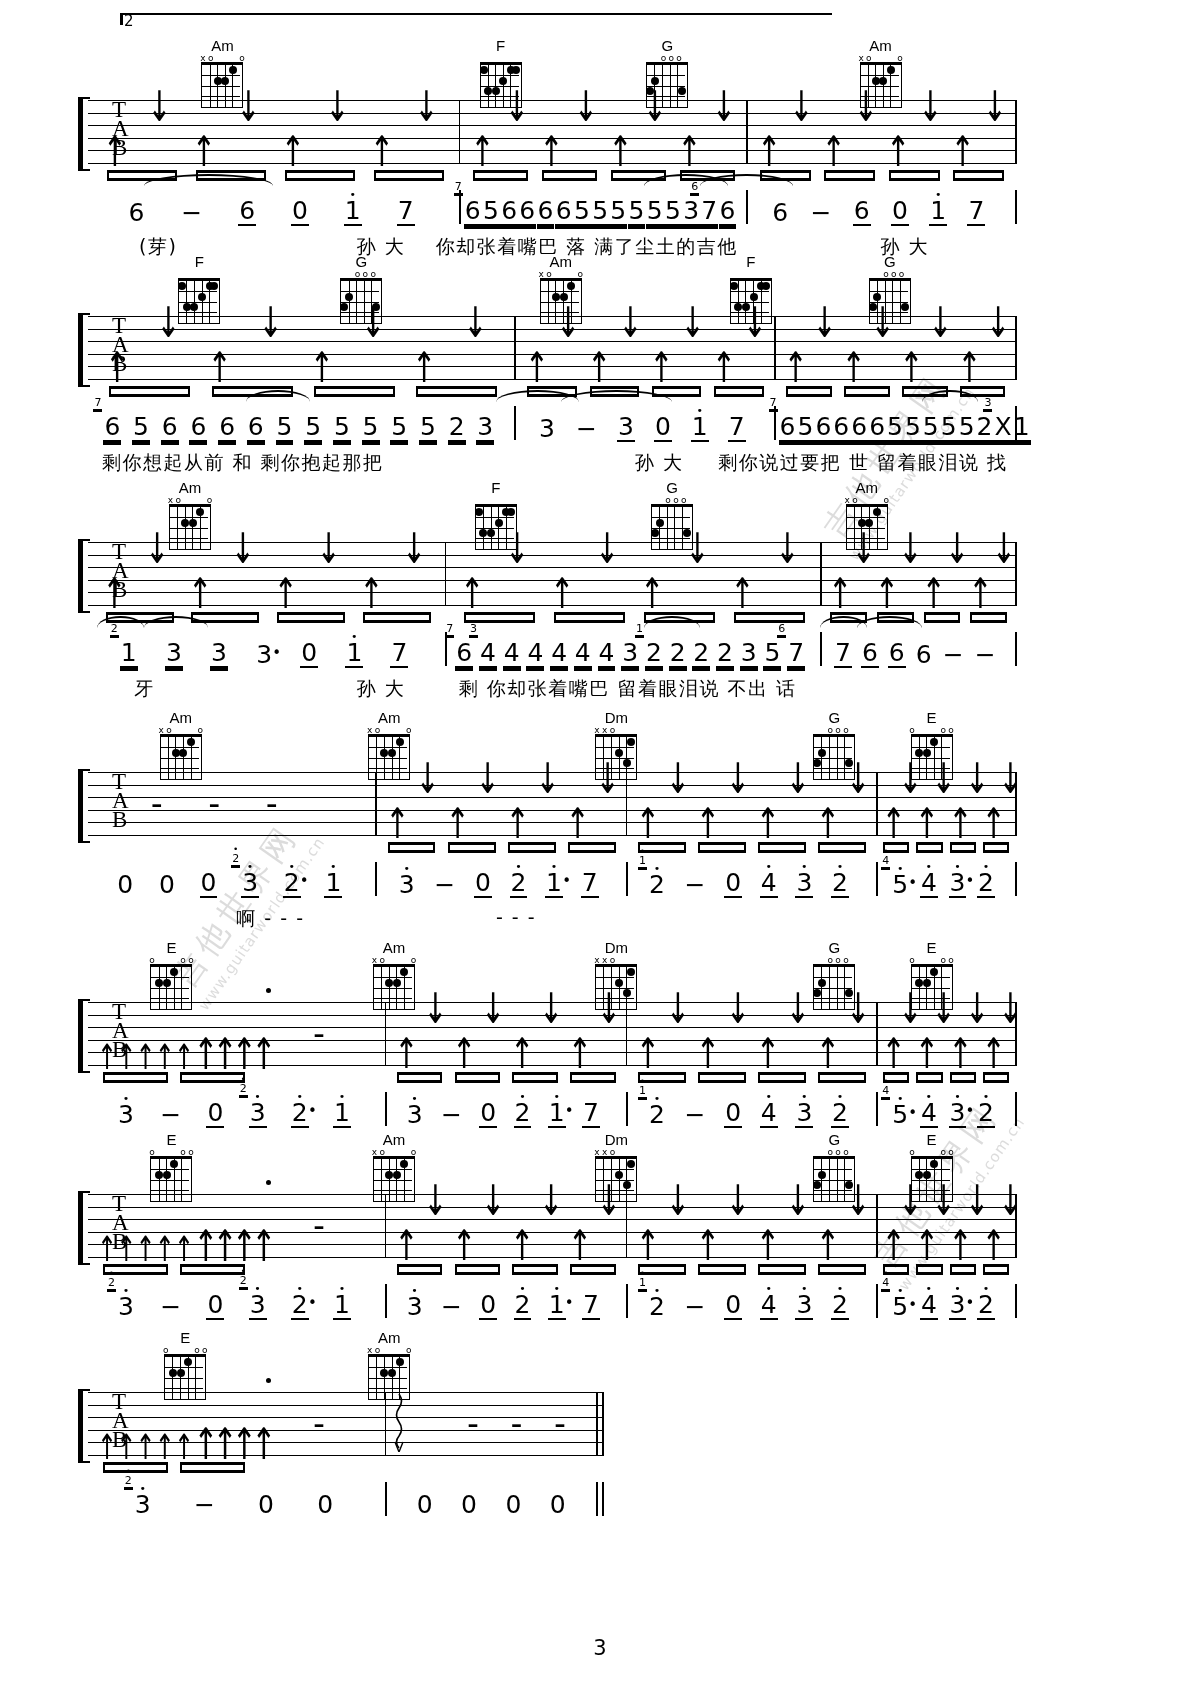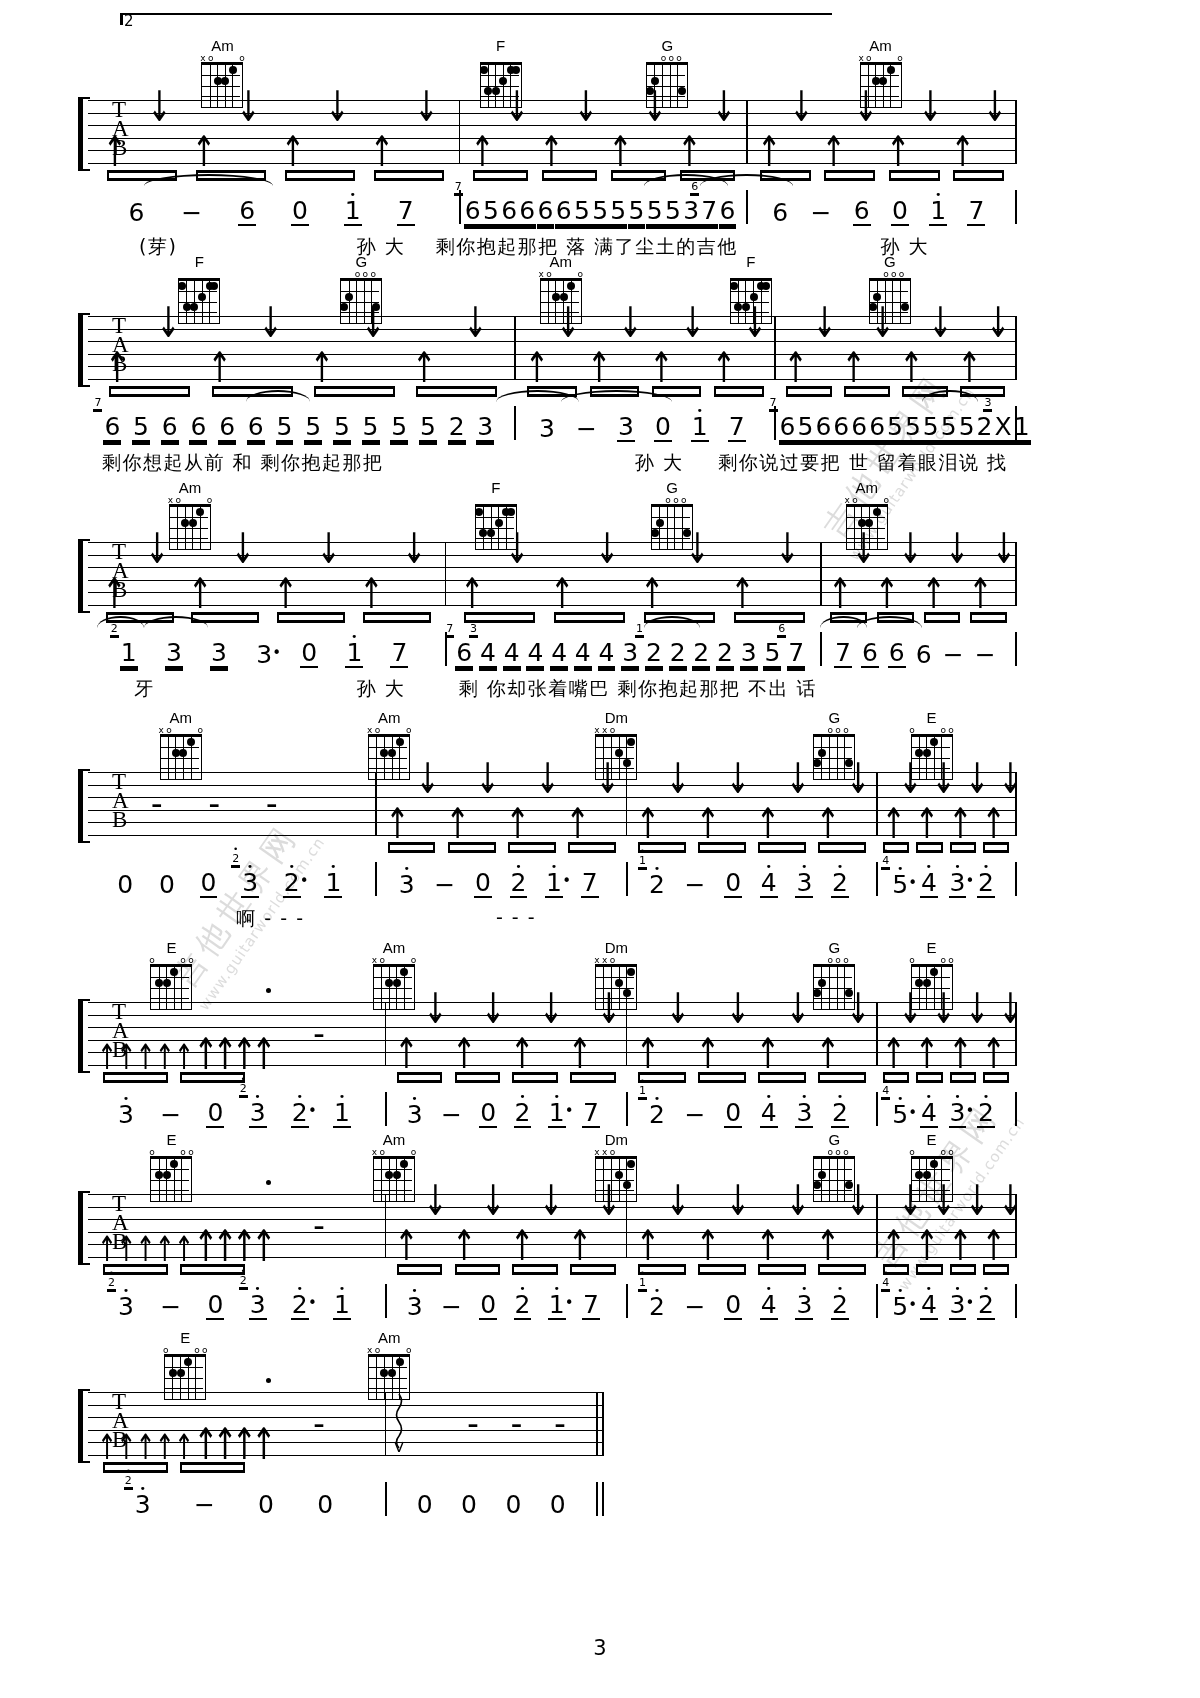--- a/index.html
+++ b/index.html
@@ -270,21 +270,21 @@
             <span class="tk u1">1<span class="hd">•</span></span>
             <span class="tk u1">7</span>
           </div>
           <div class="mbar" style="left: 100%;"></div>
           <div class="arc" style="left: 6%; width: 14%;"></div>
           <div class="arc" style="left: 60%; width: 9%;"></div>
           <div class="arc" style="left: 66%; width: 10%;"></div>
         </div>
         <div class="lyr" style="left: 5.5%;">(芽)</div>
         <div class="lyr" style="left: 29%;">孙 大</div>
-        <div class="lyr" style="left: 37.5%;">剩你抱起那把 落 满了尘土的吉他</div>
+        <div class="lyr" style="left: 37.5%;">你却张着嘴巴 落 满了尘土的吉他</div>
         <div class="lyr" style="left: 85.5%;">孙 大</div>
       </div>
       <div class="sys" style="top: 244px;">
         <div class="chord" style="left: 12%;">
           <div class="nm">F</div>
           <div class="mkrow">
             <span></span>
             <span></span>
             <span></span>
             <span></span>
@@ -708,21 +708,21 @@
           </div>
           <div class="mbar" style="left: 100%;"></div>
           <div class="arc" style="left: 1%; width: 5%;"></div>
           <div class="arc" style="left: 6%; width: 7%;"></div>
           <div class="arc" style="left: 60%; width: 6%;"></div>
           <div class="arc" style="left: 79%; width: 5%;"></div>
           <div class="arc" style="left: 83%; width: 7%;"></div>
         </div>
         <div class="lyr" style="left: 5%;">牙</div>
         <div class="lyr" style="left: 29%;">孙 大</div>
-        <div class="lyr" style="left: 40%;">剩 你却张着嘴巴 剩你抱起那把 不出  话</div>
+        <div class="lyr" style="left: 40%;">剩 你却张着嘴巴 留着眼泪说 不出  话</div>
       </div>
       <div class="sys" style="top: 700px;">
         <div class="chord" style="left: 10%;">
           <div class="nm">Am</div>
           <div class="mkrow">
             <span>x</span>
             <span>o</span>
             <span></span>
             <span></span>
             <span></span>

